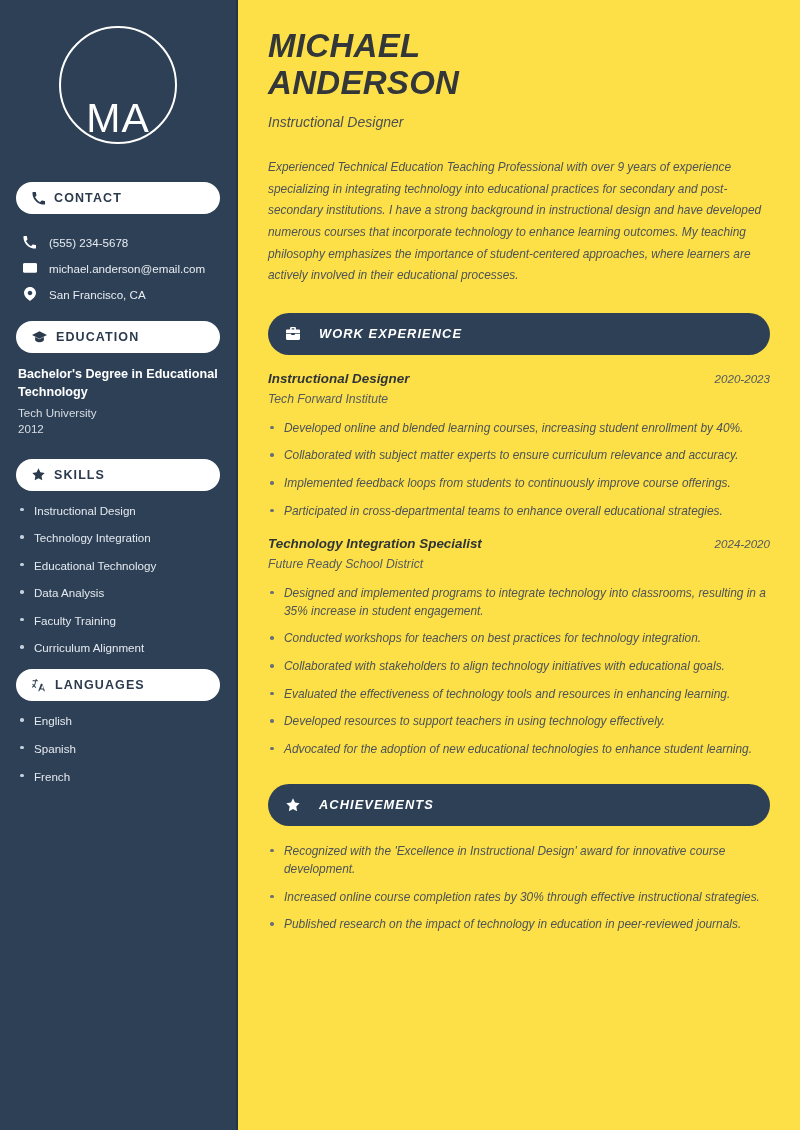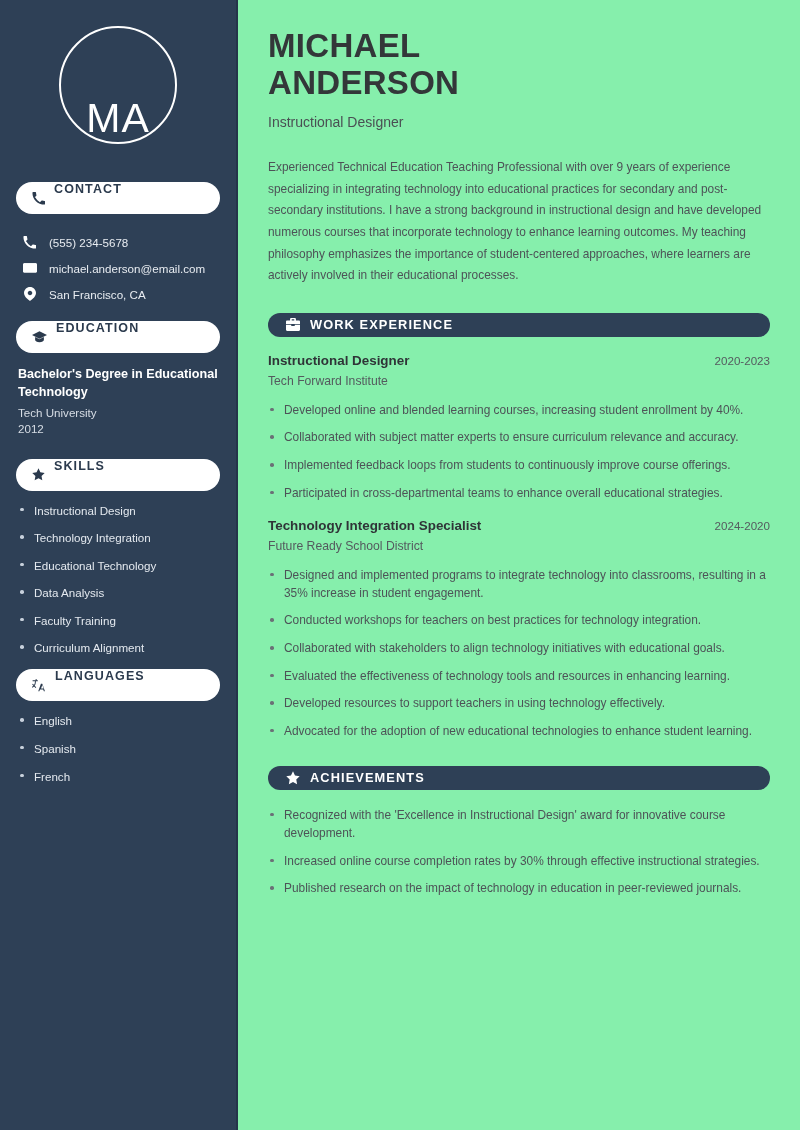--- a/index.html
+++ b/index.html
@@ -51,20 +51,21 @@
     letter-spacing: 1px;
   }
 
   
   .pill-light {
     background: #ffffff;
     color: #2b3a4d;
     border-radius: 999px;
     height: 32px;
     display: flex;
+    align-items: center;
     gap: 9px;
     padding: 0 16px;
     font-size: 12.5px;
     font-weight: bold;
     letter-spacing: 1.1px;
     margin-top: 14px;
     margin-bottom: 12px;
   }
   .pill-light .pill-icon { display: flex; align-items: center; }
   .pill-light svg { display: block; fill: #2b3a4d; }
@@ -118,21 +119,22 @@
     border-radius: 50%;
     background: #c8d1dc;
   }
 
   .sidebar .block-gap { height: 10px; }
 
   
   .main {
     flex: 1;
     padding: 28px 30px 0 30px;
-    background: #86efac;
+    background: #fde047;
+    font-style: italic;
   }
 
   .name {
     font-size: 33px;
     font-weight: bold;
     color: #333739;
     line-height: 1.12;
     letter-spacing: 0.3px;
   }
   .job-title {
@@ -145,24 +147,24 @@
     color: #4d5357;
     line-height: 1.82;
     margin-top: 27px;
   }
 
   
   .pill-dark {
     background: #2e4056;
     color: #ffffff;
     border-radius: 999px;
-    height: 24px;
+    height: 42px;
     display: flex;
     align-items: center;
-    gap: 10px;
+    gap: 19px;
     padding: 0 18px;
     font-size: 12.8px;
     font-weight: bold;
     letter-spacing: 1.1px;
     margin-top: 26px;
     margin-bottom: 16px;
   }
   .pill-dark svg { display: block; fill: #ffffff; }
 
   .job-head {

